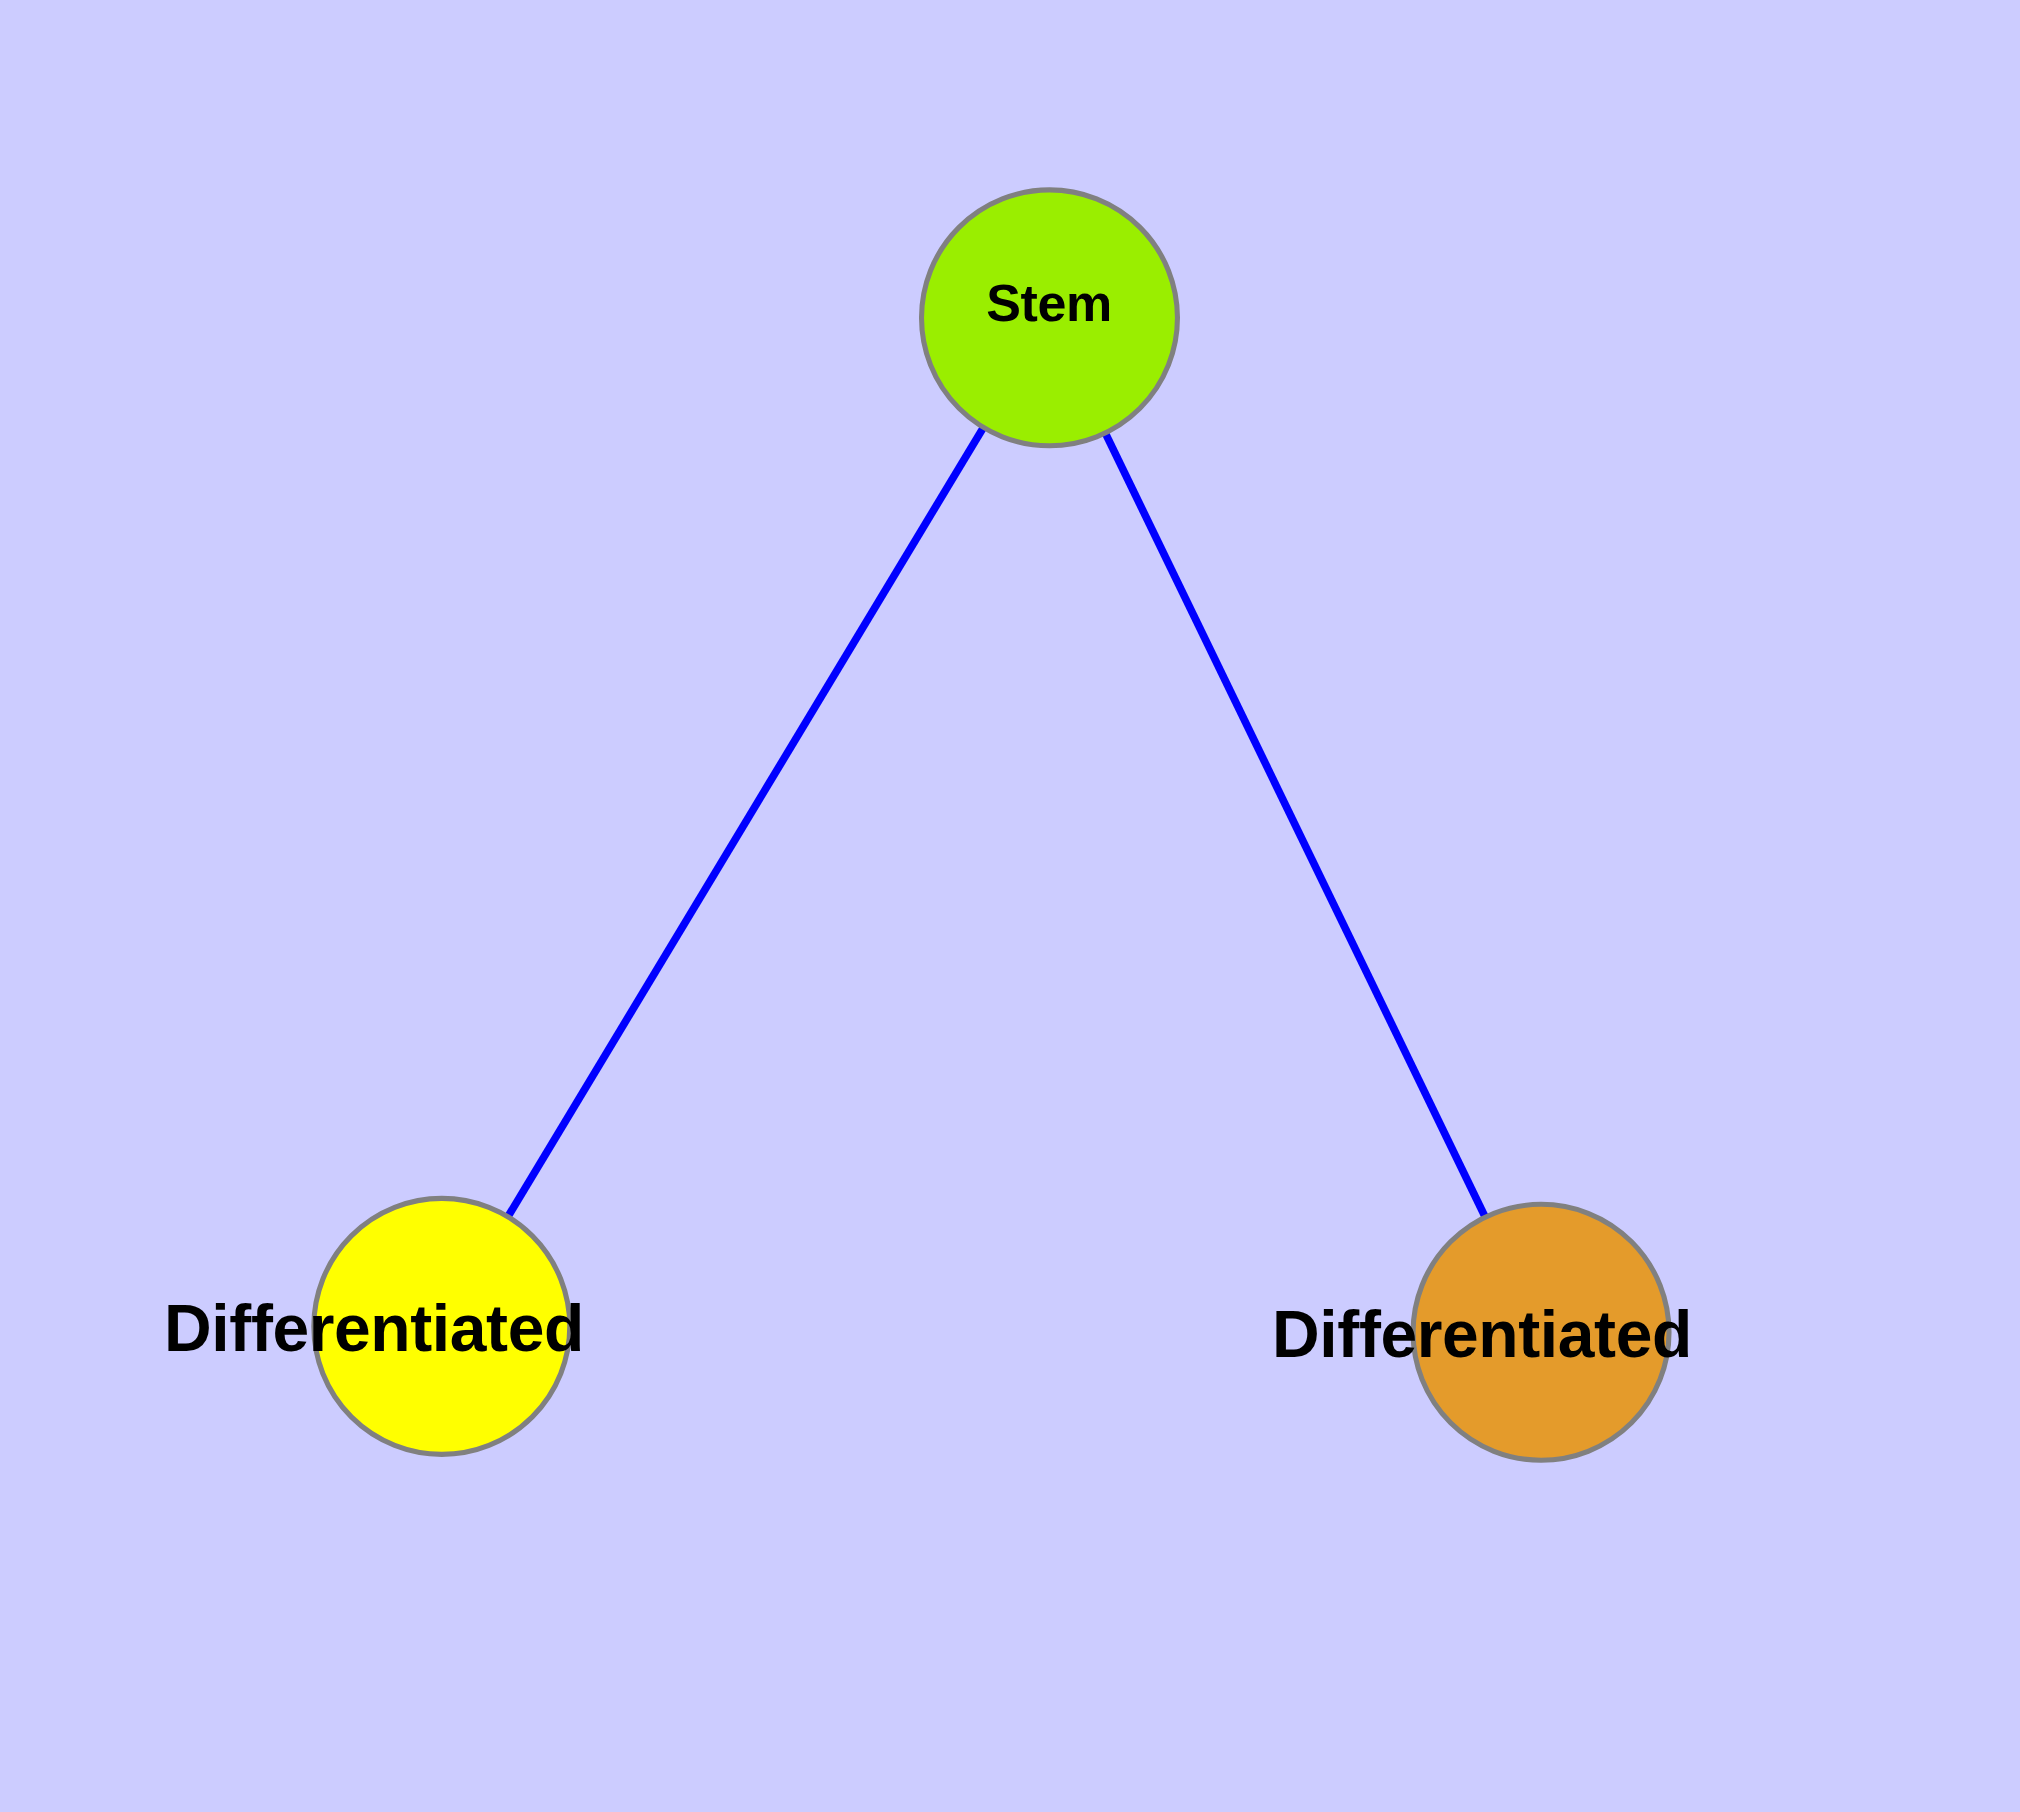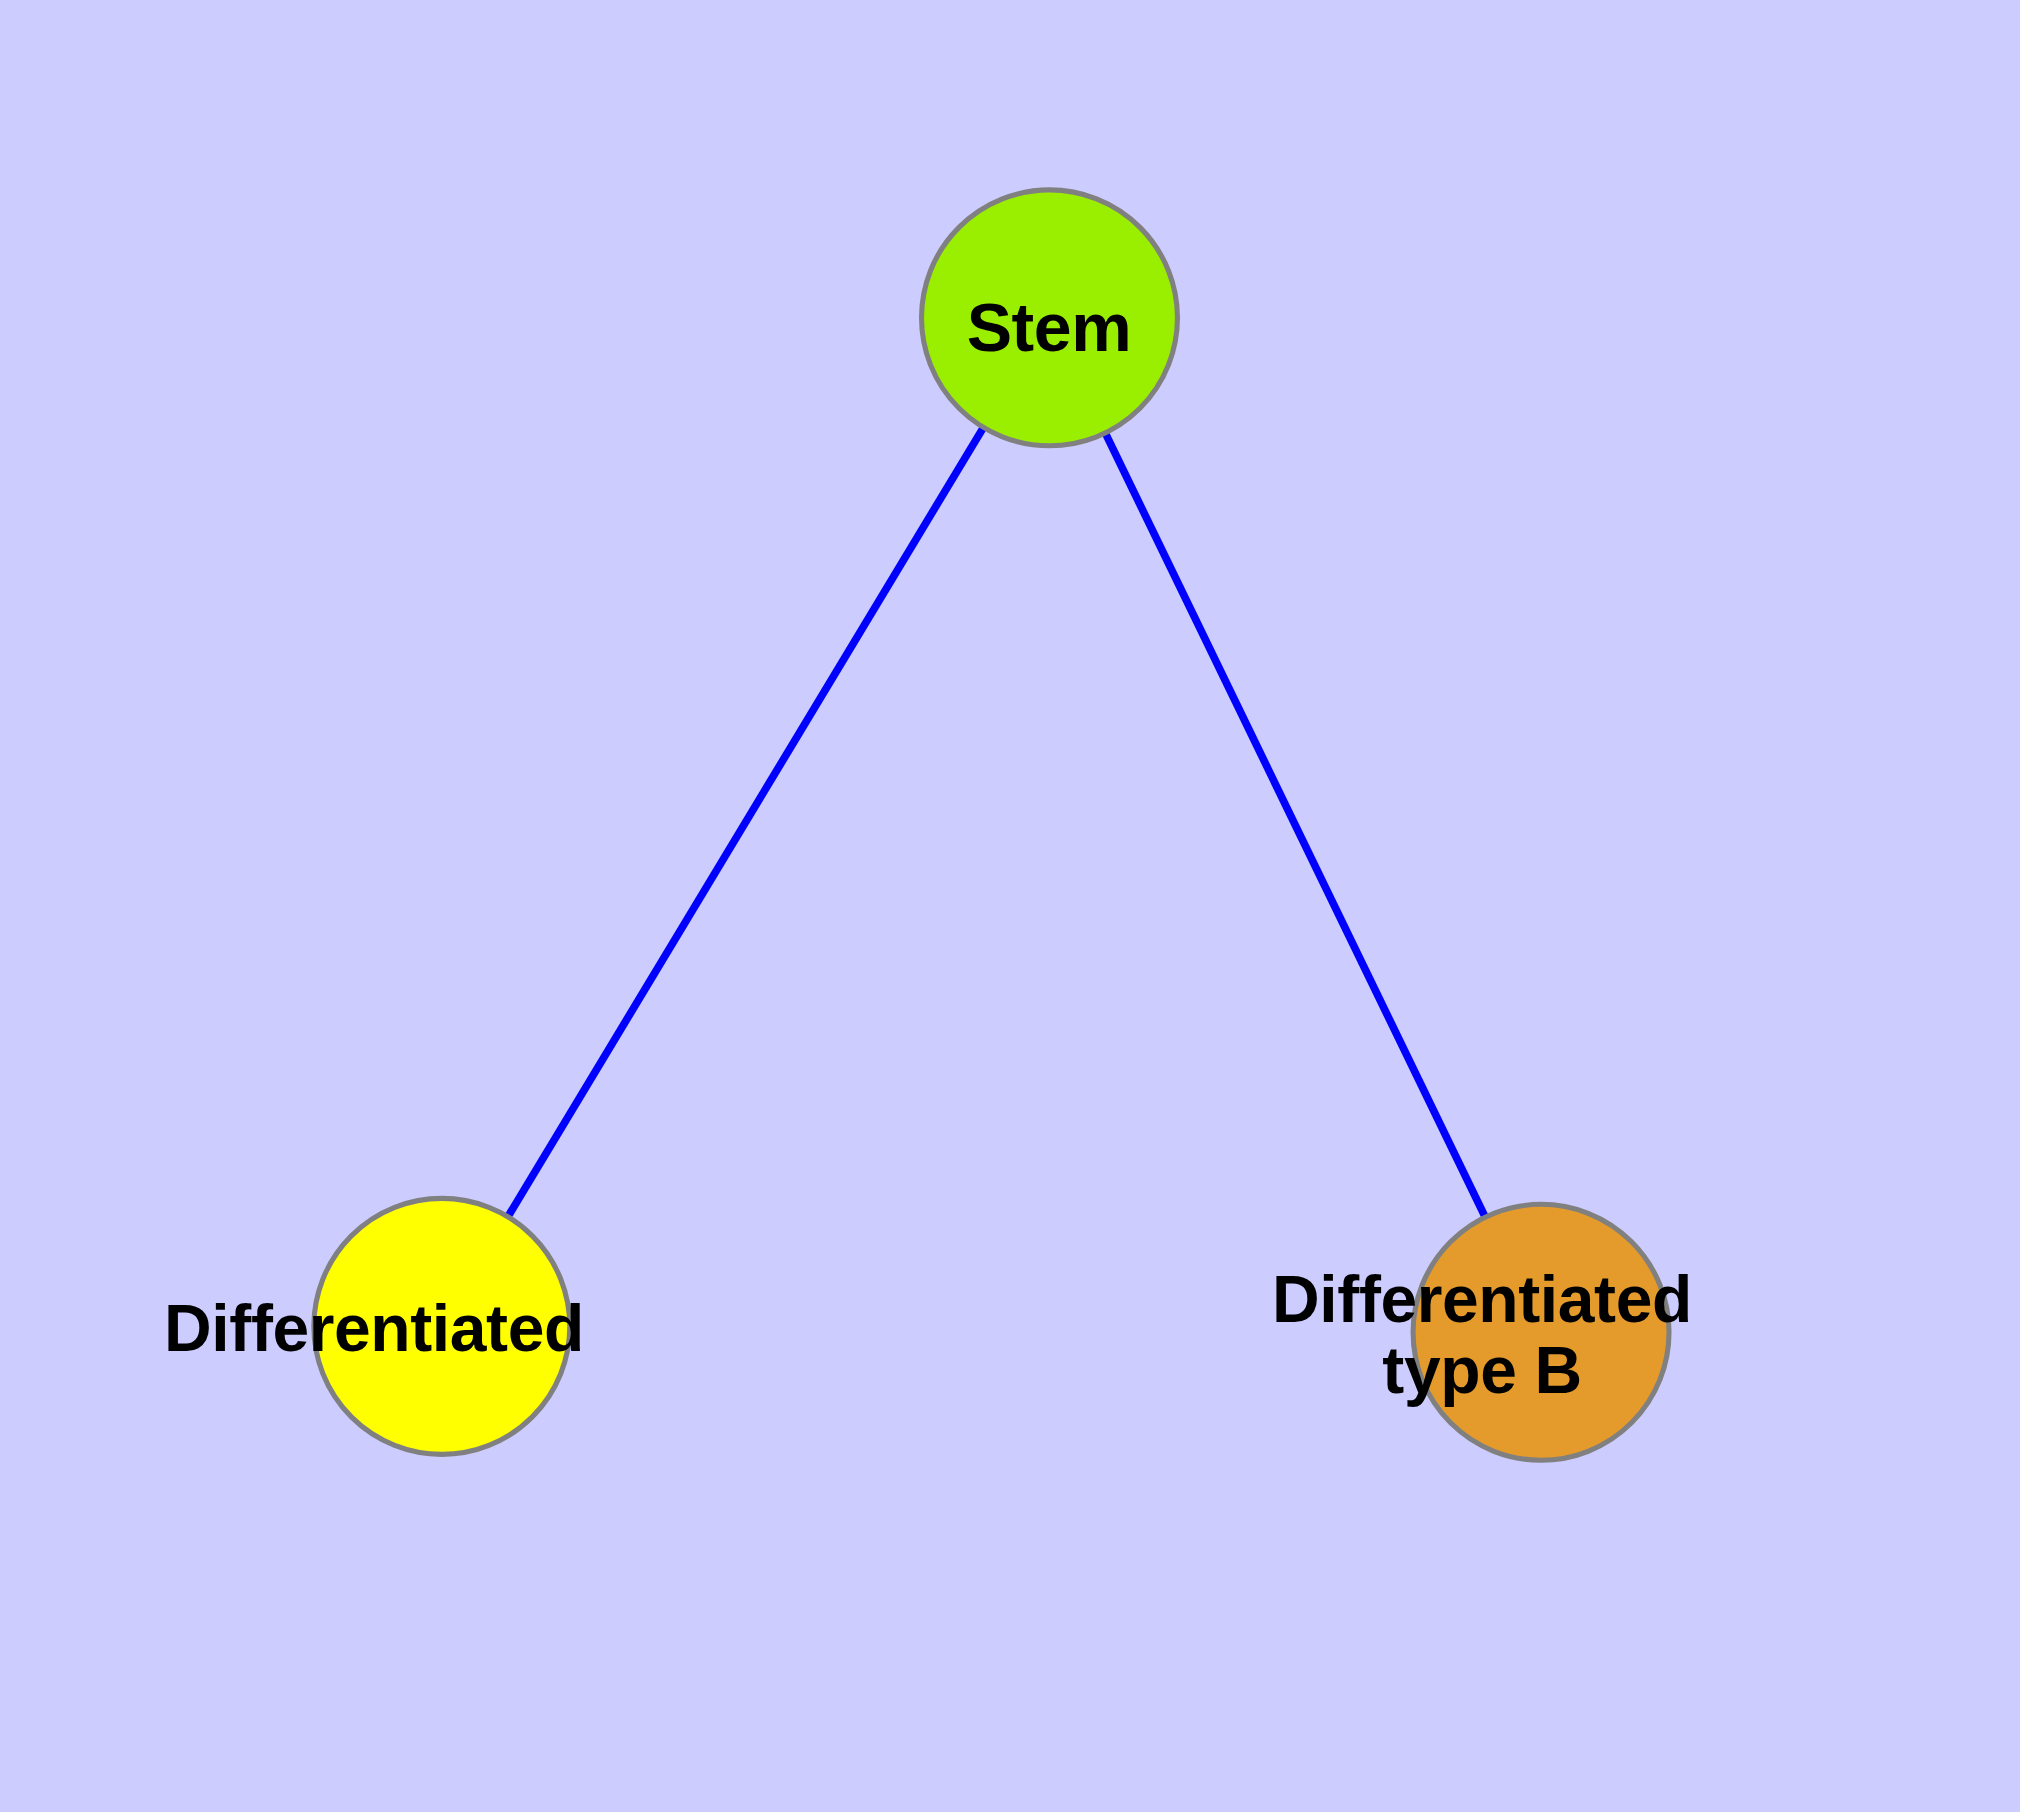--- a/index.html
+++ b/index.html
@@ -61,19 +61,19 @@
         <line x1="1238" y1="375" x2="1818" y2="1572" stroke="#0000FF" stroke-width="9" stroke-linecap="butt"></line>
       </g>
     <g id="nodes-layer">
         <circle cx="1238" cy="375" r="151" fill="#9AEE00" stroke="#808080" stroke-width="6"></circle>
         <circle cx="521" cy="1565" r="151" fill="#FFFF00" stroke="#808080" stroke-width="6"></circle>
         <circle cx="1818" cy="1572" r="151" fill="#E49B2B" stroke="#808080" stroke-width="6"></circle>
       </g>
   </svg>
 
   <div id="labels-layer">
-      <div class="node-label" style="left: 1049px; top: 328px; font-size: 68px; color: rgb(0, 0, 0);"><div>Stem</div></div>
+      <div class="node-label" style="left: 1049px; top: 303px; font-size: 52px; color: rgb(0, 0, 0);"><div>Stem</div></div>
       <div class="node-label-multiline" style="left: 374px; top: 1329px; font-size: 66px; color: rgb(0, 0, 0);"><div>Differentiated</div></div>
-      <div class="node-label-multiline" style="left: 1482px; top: 1335px; font-size: 66px; color: rgb(0, 0, 0);"><div>Differentiated</div><div>type B</div></div>
+      <div class="node-label-multiline" style="left: 1482px; top: 1335px; font-size: 66px; color: rgb(0, 0, 0);"><div>Differentiated</div></div>
     </div>
 
 </div>
 
 
 </body></html>

